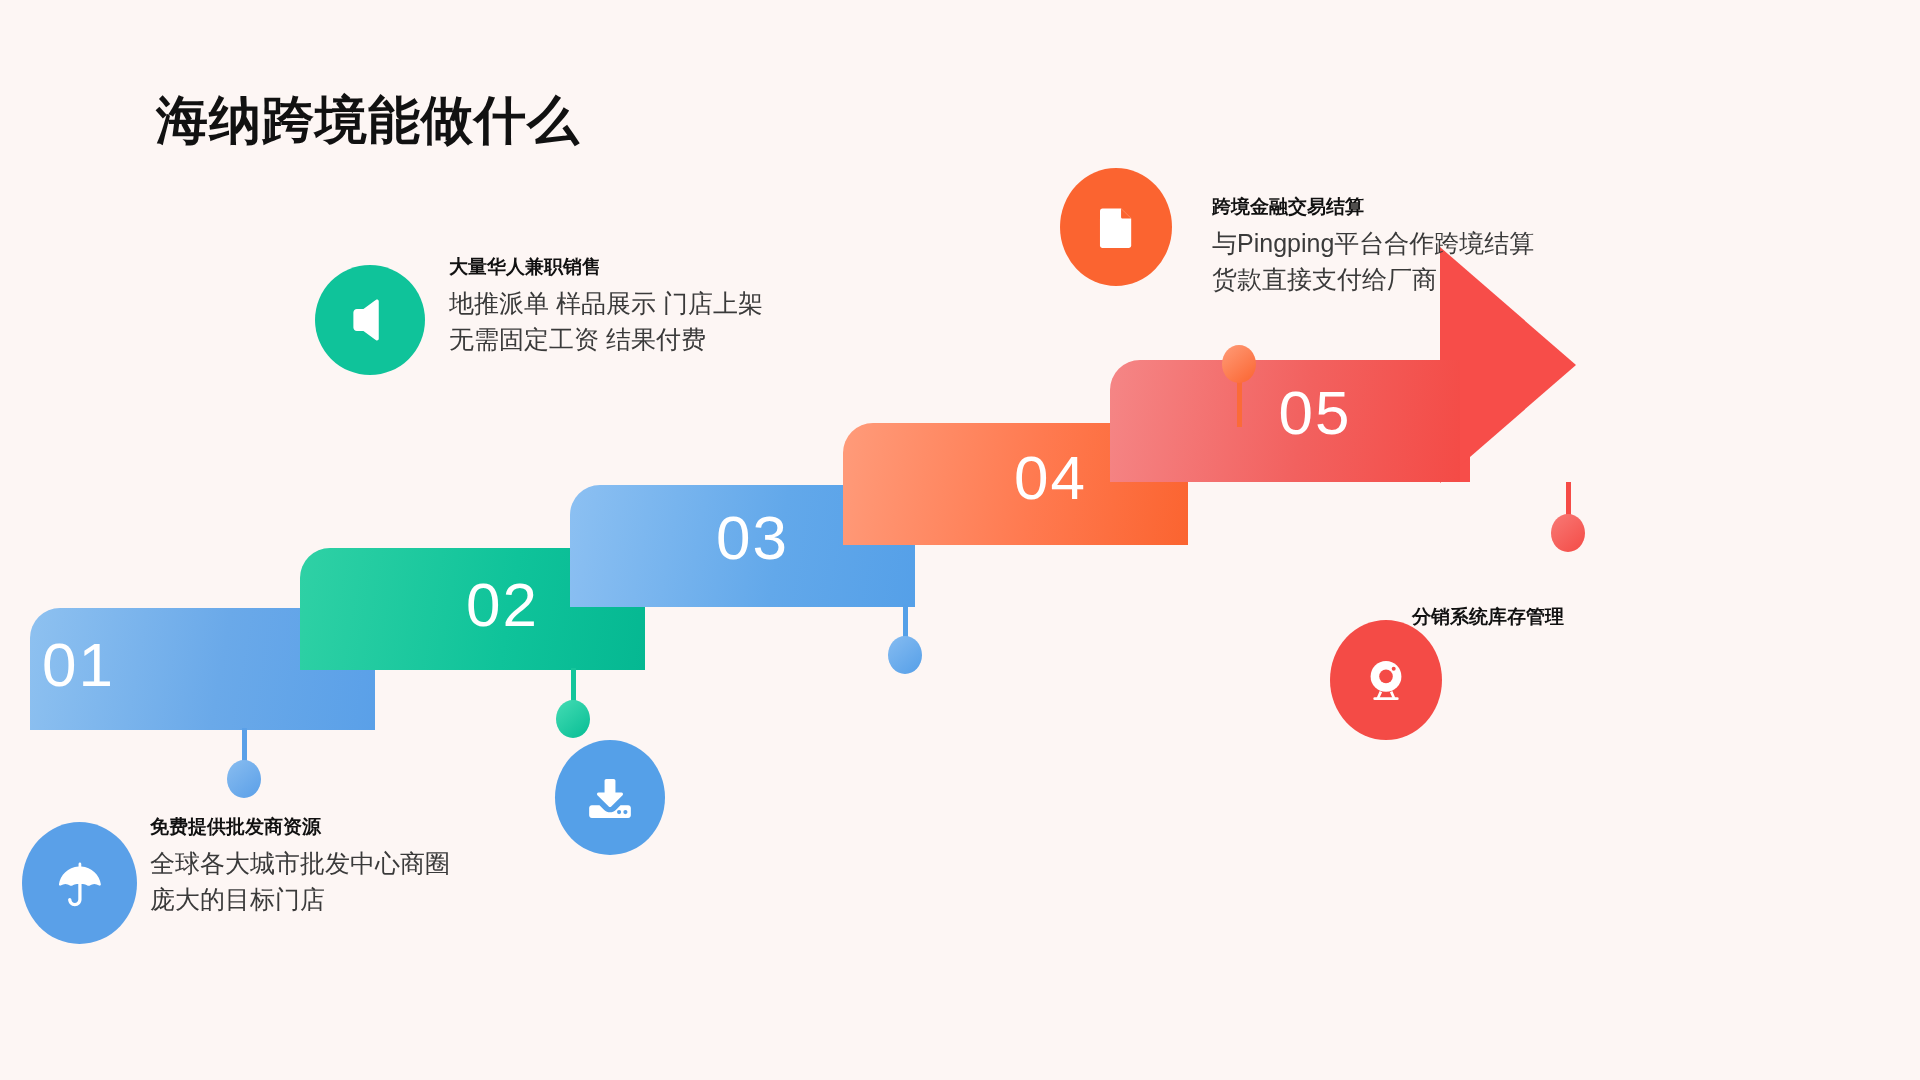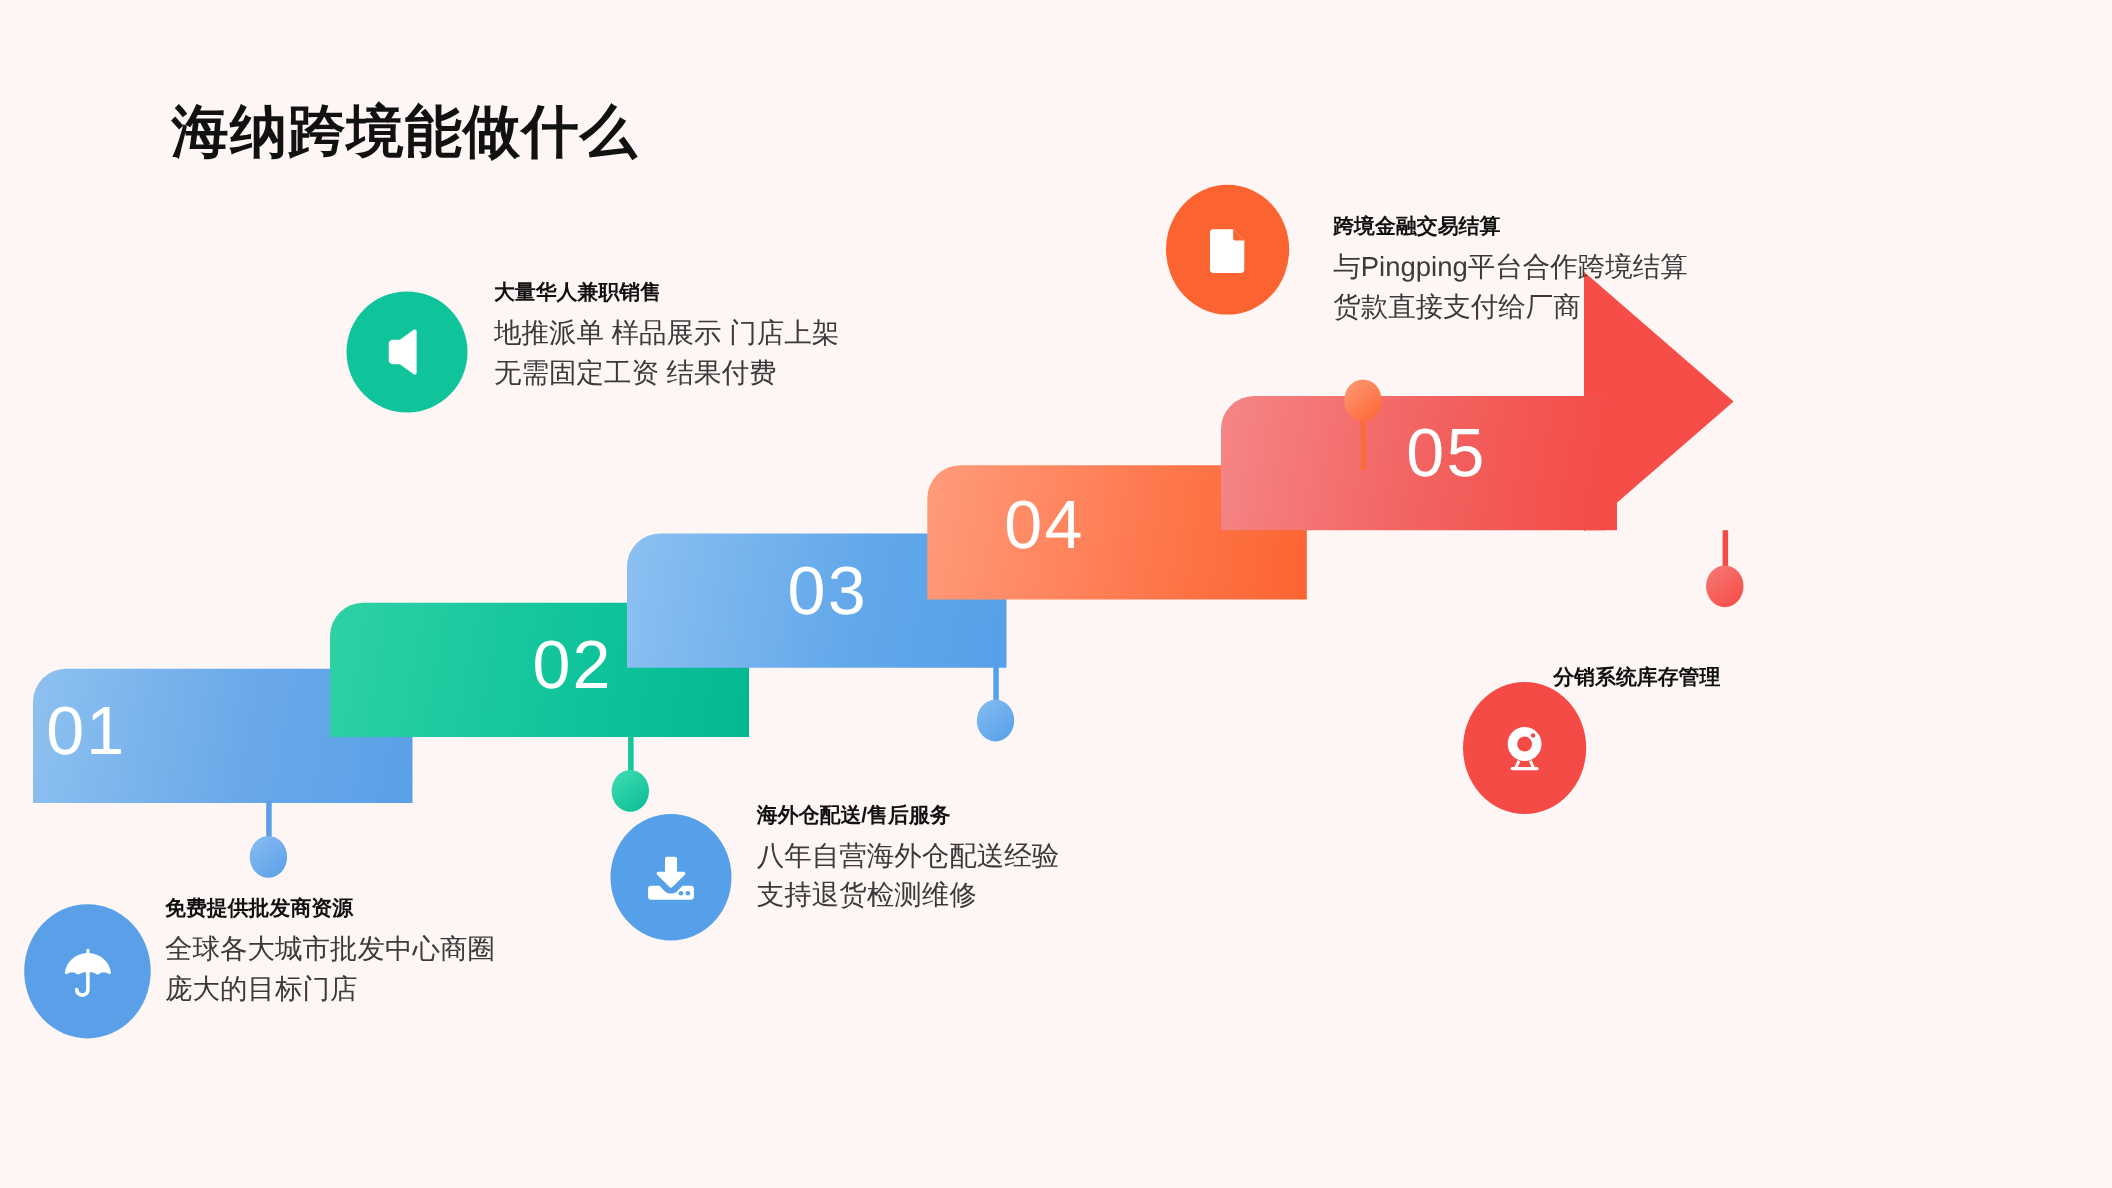--- a/index.html
+++ b/index.html
@@ -39,28 +39,28 @@
     font-weight:300;
     letter-spacing:2px;
     line-height:1;
     position:relative;
     top:6px;
   }
   .bar.b1{left:30px; top:608px; width:345px;
     background:linear-gradient(100deg,#8ec1f0 0%,#6aa9e9 55%,#5aa0e8 100%);}
   .bar.b1 .num{position:absolute;left:0;right:150px;top:26px;margin-left:12px;}
   .bar.b2{left:300px; top:548px; width:345px;
-    background:linear-gradient(100deg,#2fd1a5 0%,#0fc39a 60%,#05b892 100%);padding-left:36px;}
+    background:linear-gradient(100deg,#2fd1a5 0%,#0fc39a 60%,#05b892 100%);}
   .bar.b2 .num{position:absolute;left:60px;right:0;top:26px;text-align:center;}
   .bar.b3{left:570px; top:485px; width:345px;
     background:linear-gradient(100deg,#8cc0f2 0%,#62a8ea 60%,#55a0e8 100%);}
   .bar.b3 .num{position:absolute;left:40px;right:20px;top:22px;text-align:center;}
   .bar.b4{left:843px; top:423px; width:345px;
     background:linear-gradient(100deg,#ff9b7a 0%,#ff7a50 55%,#fb6430 100%);}
-  .bar.b4 .num{position:absolute;left:70px;right:0;top:24px;text-align:left;}
+  .bar.b4 .num{position:absolute;left:70px;right:0;top:24px;text-align:center;}
   .bar.b5{left:1110px; top:360px; width:350px;
     background:linear-gradient(100deg,#f58686 0%,#f2615f 55%,#f44b46 100%);}
   .bar.b5 .num{position:absolute;left:60px;right:0;top:22px;text-align:center;}
 
   
   .arrow-head{
     position:absolute;
     left:1440px; top:247px;
     width:0;height:0;
     border-top:118px solid transparent;
@@ -202,27 +202,20 @@
   </div>
 
   <div class="info" style="left:449px;top:255px;">
     <div class="head">大量华人兼职销售</div>
     <div class="body">
       <div class="line">地推派单 样品展示 门店上架</div>
       <div class="line">无需固定工资 结果付费</div>
     </div>
   </div>
 
-  <div class="info" style="left:688px;top:730px;">
-    <div class="head">海外仓配送/售后服务</div>
-    <div class="body">
-      <div class="line">八年自营海外仓配送经验</div>
-      <div class="line">支持退货检测维修</div>
-    </div>
-  </div>
 
   <div class="info" style="left:1212px;top:195px;">
     <div class="head">跨境金融交易结算</div>
     <div class="body">
       <div class="line">与Pingping平台合作跨境结算</div>
       <div class="line">货款直接支付给厂商</div>
     </div>
   </div>
 
   <div class="info" style="left:1412px;top:605px;">

